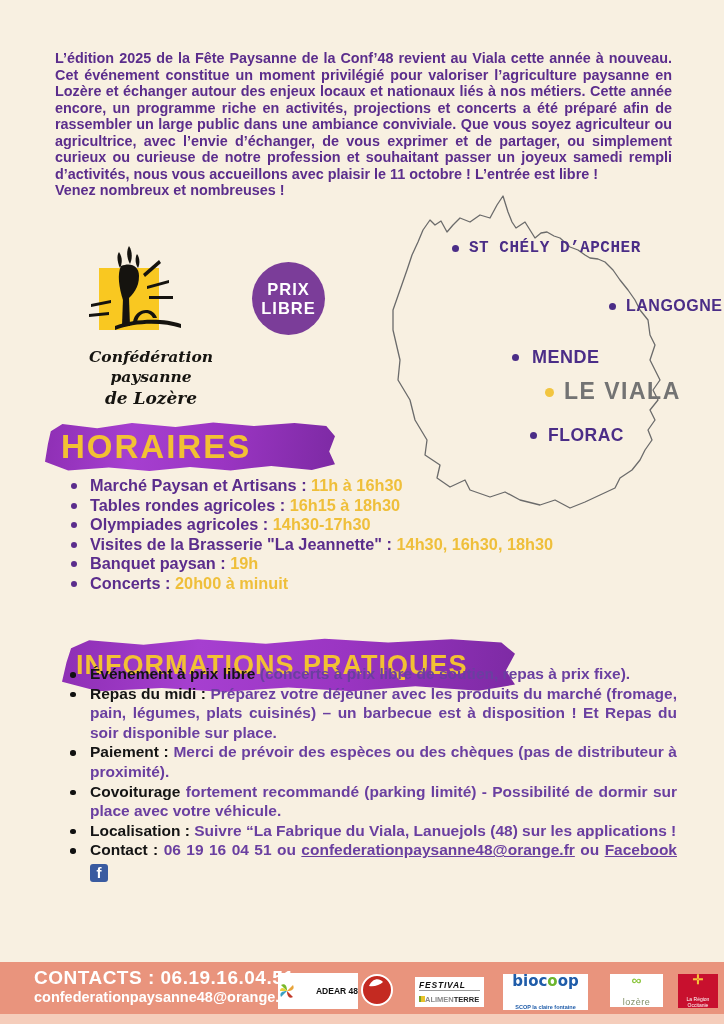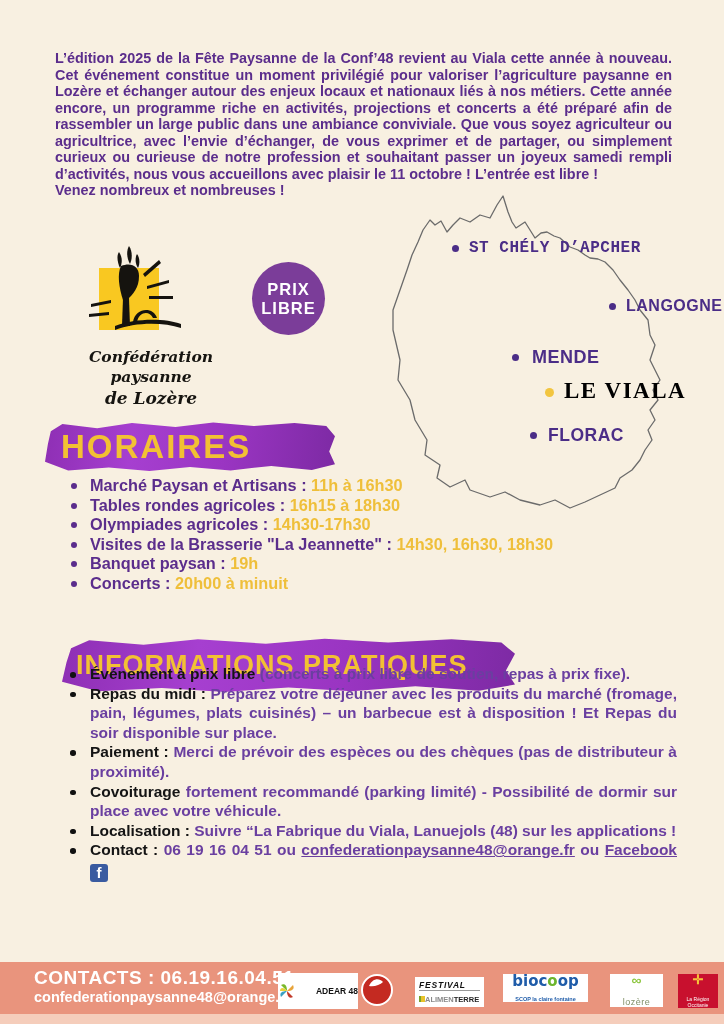--- a/index.html
+++ b/index.html
@@ -28,21 +28,21 @@
   .map { position:absolute; left:383px; top:192px; width:341px; height:332px; }
   .map svg { position:absolute; left:0; top:0; }
   .city { position:absolute; font-weight:bold; color:#4b2d87; letter-spacing:0.5px; white-space:nowrap; }
   .city-dot { position:absolute; width:7px; height:7px; border-radius:50%; background:#4b2d87; }
   .c-stchely { left:86px; top:47px; font-size:16px;font-family:Liberation Mono, monospace; }
   .d-stchely { left:69px; top:53px; }
   .c-langogne { left:243px; top:105px; font-size:16px; }
   .d-langogne { left:226px; top:111px; }
   .c-mende { left:149px; top:155px; font-size:18px; }
   .d-mende { left:129px; top:162px; }
-  .c-viala { left:181px; top:186px; font-size:23px; color:#000000; letter-spacing:1.5px;font-family:Liberation Serif, serif; }
+  .c-viala { left:181px; top:186px; font-size:23px; color:#737373; letter-spacing:1.5px; }
   .d-viala { left:162px; top:196px; width:9px; height:9px; background:#f2c53f; }
   .c-florac { left:165px; top:233px; font-size:17.5px; }
   .d-florac { left:147px; top:240px; }
 
   
   .brush { position:absolute; background:linear-gradient(97deg,#8e2fb4 0%,#a63fd0 30%,#9a35c2 62%,#7d2aa4 100%);
            clip-path:polygon(2% 20%,6% 6%,18% 14%,30% 4%,45% 12%,58% 3%,72% 10%,86% 4%,97% 10%,100% 30%,98% 60%,100% 85%,92% 96%,78% 88%,64% 97%,50% 90%,36% 98%,22% 91%,8% 97%,0% 80%,1% 45%);
            color:#f2c133; font-weight:bold; display:flex; align-items:center; }
   .brush-horaires { left:45px; top:421px; width:290px; height:51px; font-size:33px; letter-spacing:2px; padding-left:16px; }
   .brush-infos { left:62px; top:637px; width:453px; height:56px; font-size:27px; letter-spacing:1px; padding-left:14px; }
@@ -71,21 +71,21 @@
   .f-contacts .l2 { font-size:14.5px; line-height:17px; }
   .plogo { position:absolute; background:#fff; display:flex; flex-direction:column; align-items:center; justify-content:space-between; overflow:hidden; }
   .lg-adear { left:278px; top:11px; width:80px; height:36px; flex-direction:row; gap:3px; }
   .lg-adear .t { font-size:8.5px; font-weight:bold; color:#111; }
   .lg-red { left:361px; top:12px; width:32px; height:32px; border-radius:50%; background:#c42a21; border:2px solid #fff; }
   .lg-fest { left:415px; top:15px; width:69px; height:30px; align-items:flex-start; padding:3px 4px; }
   .lg-fest .t1 { font-size:8.5px; font-weight:bold; color:#111; letter-spacing:0.8px; border-bottom:0.5px solid #999; width:100%;font-style:italic; }
   .lg-fest .t2 { font-size:7.5px; font-weight:bold; }
   .lg-fest .sq { display:inline-block; width:6px; height:6px; background:#e8c32a; border-left:2px solid #7aa22b; vertical-align:0; }
   .lg-fest .g1 { color:#8a8a8a; } .lg-fest .g2 { color:#222; }
-  .lg-bio { left:503px; top:12px; width:85px; height:28px; }
+  .lg-bio { left:503px; top:12px; width:85px; height:36px; }
   .lg-bio .t1 { font-size:15px; font-weight:bold; line-height:15px; font-family:"DejaVu Sans", sans-serif; }
   .lg-bio .blue { color:#1f5ca9; } .lg-bio .green { color:#6cb52d; }
   .lg-bio .t2 { font-size:5.5px; color:#1f5ca9; font-weight:bold; margin-top:1px; }
   .lg-loz { left:610px; top:12px; width:53px; height:33px; }
   .lg-loz .inf { color:#8dc63f; font-size:14px; font-weight:bold; line-height:12px; }
   .lg-loz .t { font-size:9px; color:#7f8f66; letter-spacing:0.5px; line-height:9px; }
   .lg-occ { left:678px; top:12px; width:40px; height:34px; background:#c8102e; }
   .lg-occ .cross { color:#f7c43a; font-size:13px; line-height:12px; font-weight:bold; }
   .lg-occ .t { color:#fff; font-size:5px; line-height:6px; text-align:center; }
 </style>

